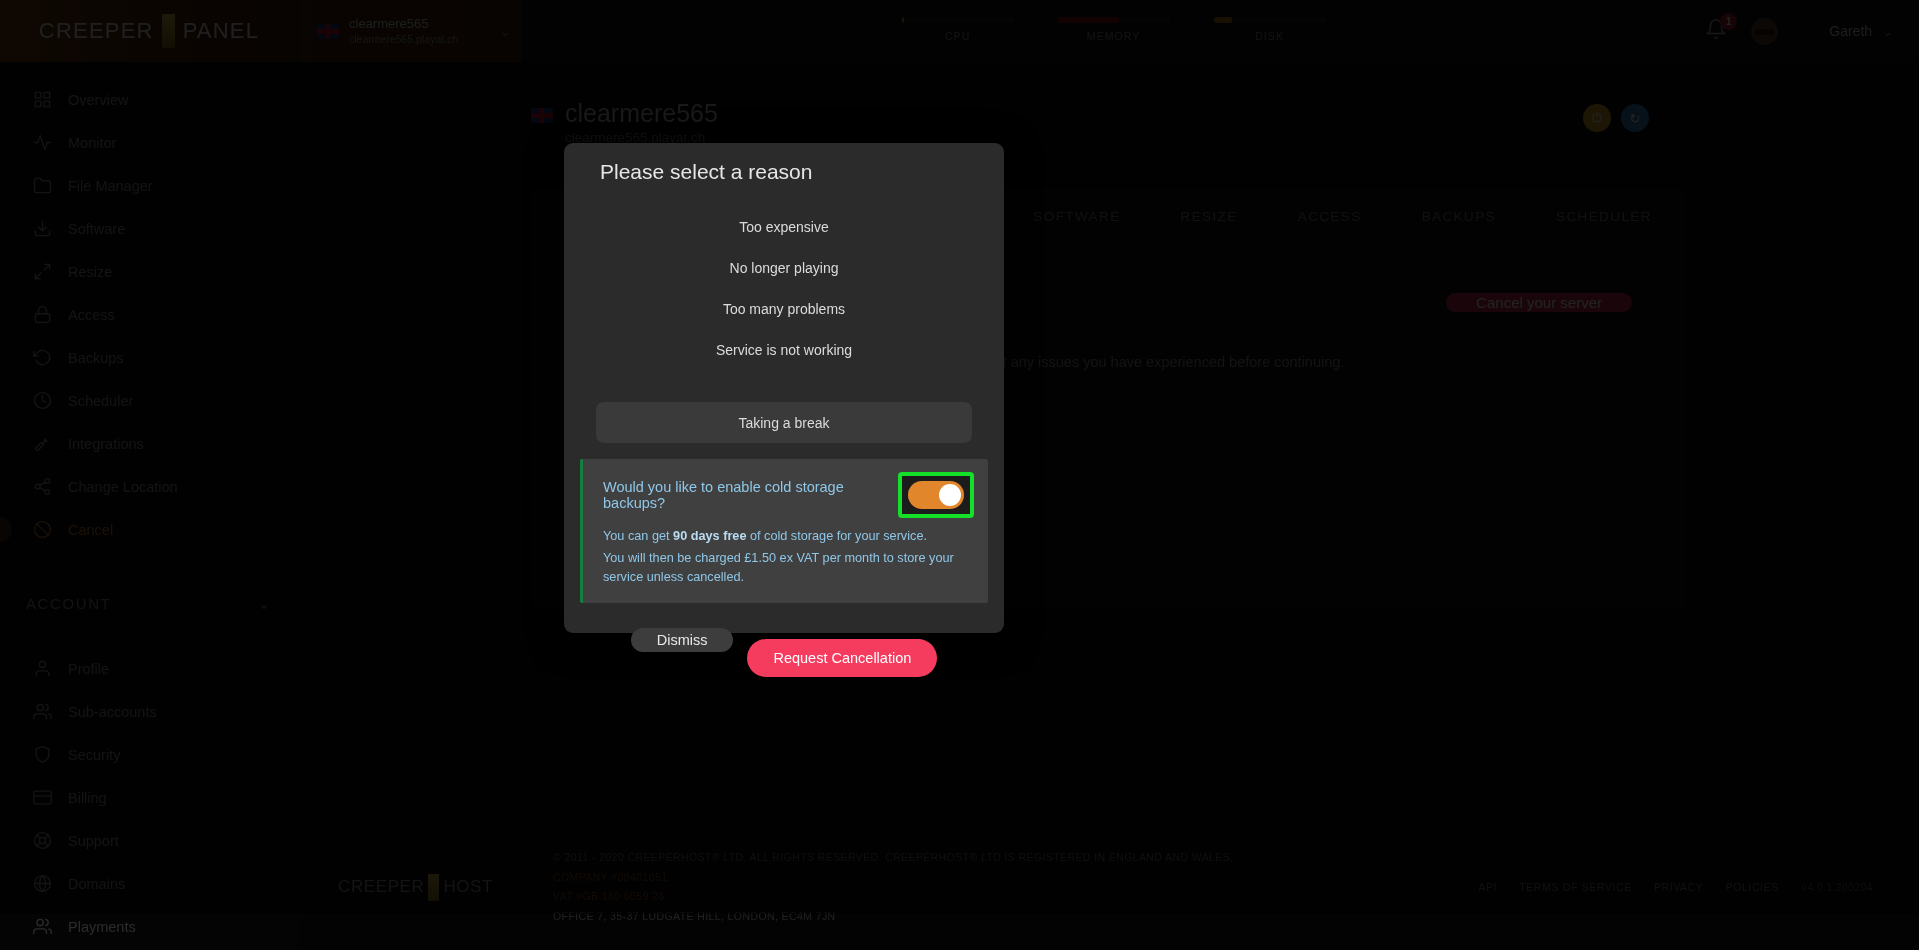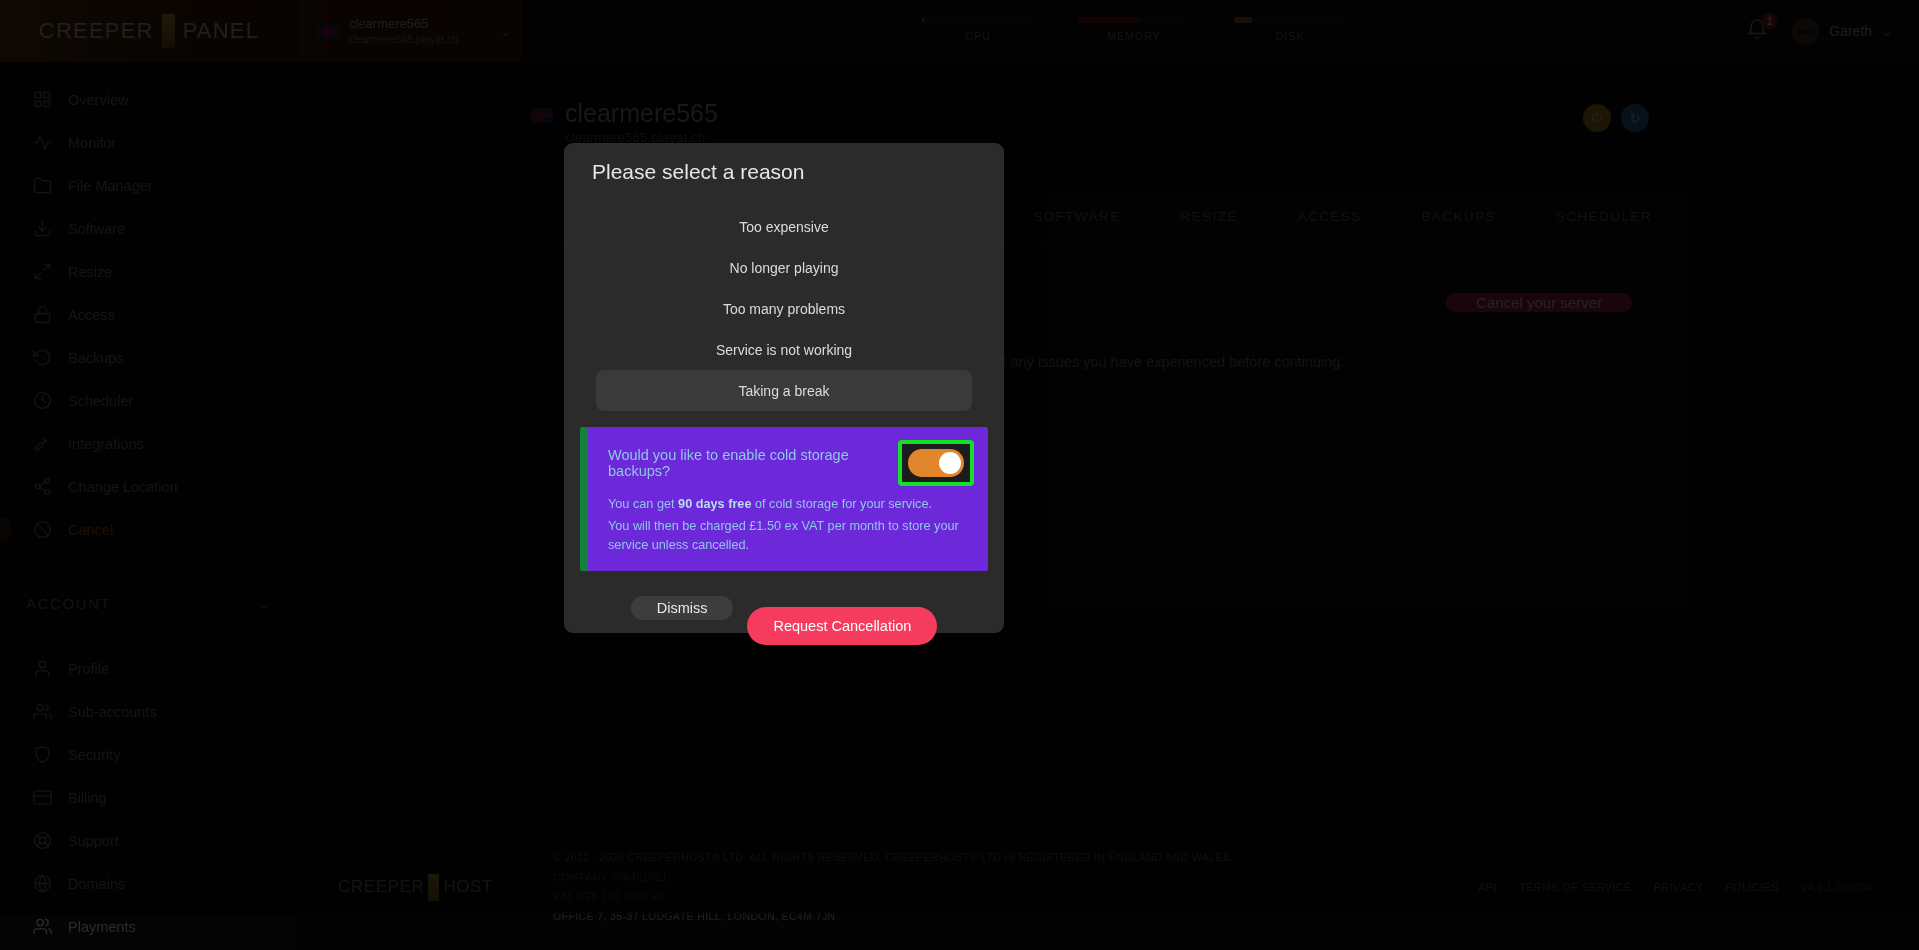--- a/index.html
+++ b/index.html
@@ -125,21 +125,21 @@
   .avatar {
     width: 27px; height: 27px; border-radius: 50%;
     background: #5a3d28;
     position: relative; overflow: hidden; flex: none;
   }
   .avatar::before {
     content: ""; position: absolute;
     left: 4px; top: 11px; width: 19px; height: 6px;
     background: #2b1d12;
   }
-  .user-name { font-size: 14px; color: #d0d0d0; }
+  .user-name { font-size: 14px; color: #d0d0d0; margin-left: 41px; }
 
   
   .sidebar {
     position: absolute;
     top: 62px; left: 0;
     width: 298px; height: 888px;
     background: #0d0d0d;
     padding-top: 16px;
     overflow: hidden;
   }
@@ -288,43 +288,44 @@
     border-radius: 9px;
     z-index: 60;
     display: flex;
     flex-direction: column;
     box-shadow: 0 6px 34px rgba(0,0,0,0.6);
   }
   .modal-title {
     font-size: 21px;
     color: #e6e6e6;
     font-weight: 400;
-    padding: 17px 0 0 28px;
+    padding: 17px 0 0 36px;
   }
   .reason-list {
     margin-top: 22px;
     flex: none;
   }
   .reason-item {
     height: 41px;
     display: flex; align-items: center; justify-content: center;
     font-size: 14px;
     color: #dcdcdc;
     cursor: pointer;
     margin: 0 32px;
   }
   .reason-item.hover {
     background: #3a3a3a;
     border-radius: 8px;
+    margin-top: 32px;
   }
 
   .coldbox {
     margin: 16px 16px 0 16px;
-    background: #6d28d9;
-    border-left: 8px solid #15803d;
+    background: #404040;
+    border-left: 3px solid #15803d;
     border-radius: 2px;
     padding: 13px 14px 15px 20px;
     position: relative;
   }
   .cold-row {
     display: flex; align-items: center; justify-content: space-between;
     gap: 8px;
   }
   .cold-q { font-size: 14.5px; color: #8fc7e8; }
   .cold-p { margin-top: 9px; font-size: 12.7px; color: #8fc7e8; line-height: 1.55; }

